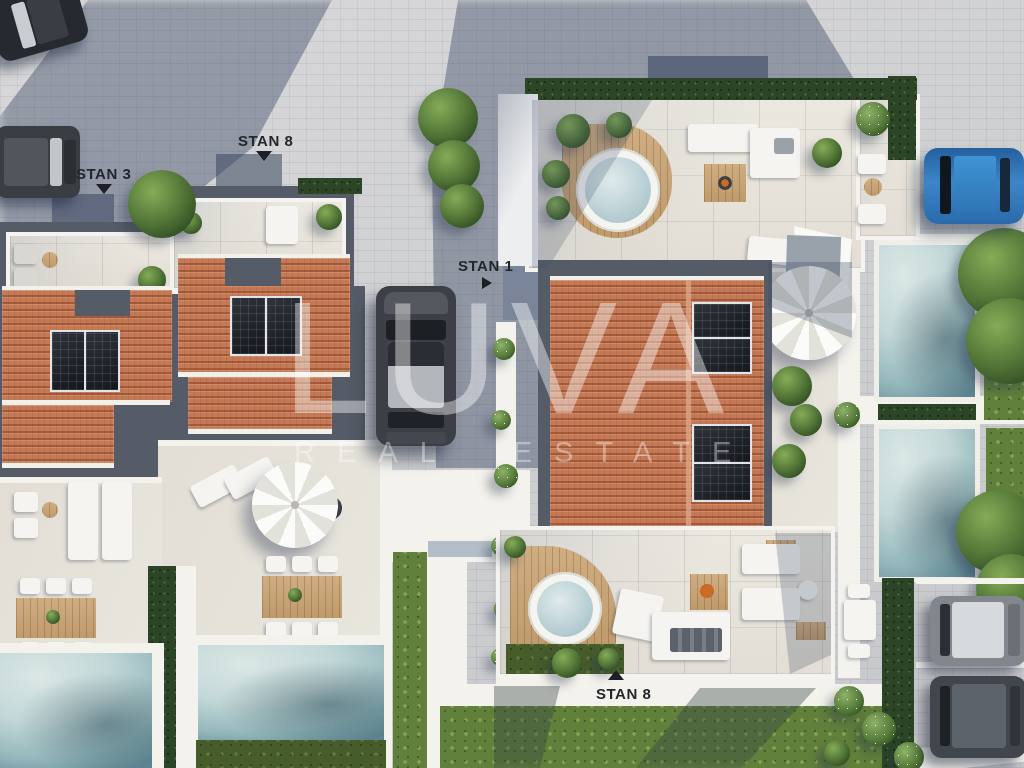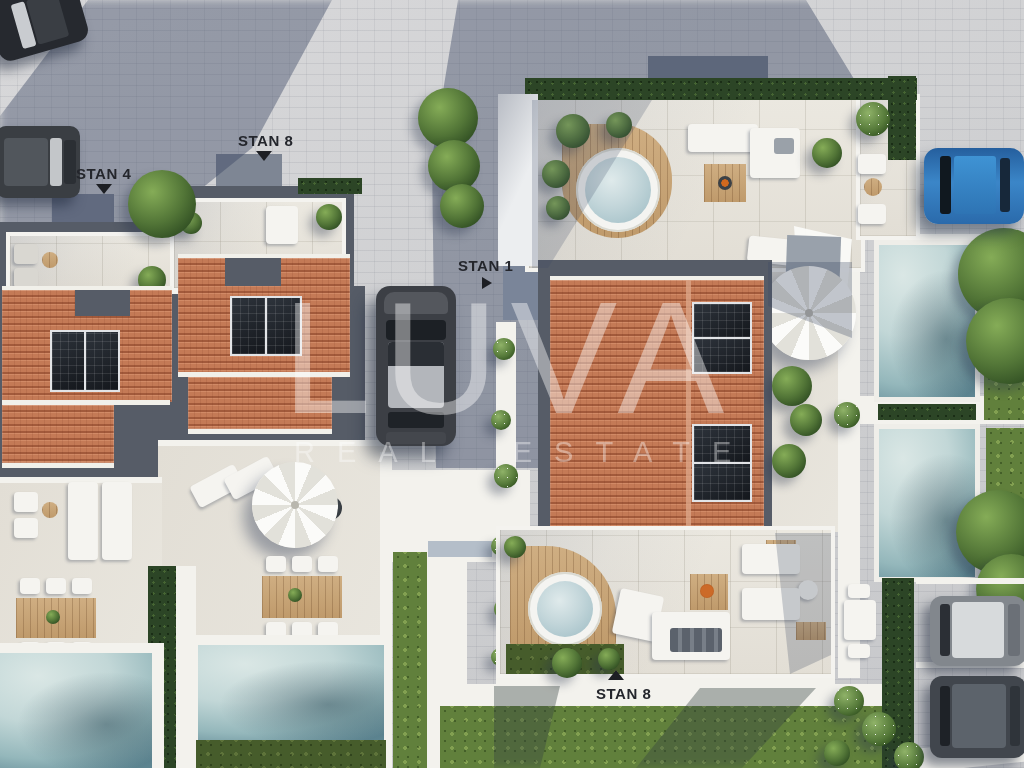--- a/index.html
+++ b/index.html
@@ -323,21 +323,21 @@
     <div class="st" style="left:22px;top:8px;width:54px;height:64px;background:#5c636b;border-radius:4px;"></div>
     <div class="st" style="left:80px;top:10px;width:10px;height:60px;background:#2f343a;border-radius:3px;"></div>
   </div>
 
   <div class="shadow" style="background:rgba(52,66,62,.38);filter:blur(4px);clip-path:polygon(494px 686px,560px 686px,540px 768px,494px 768px);"></div>
   <div class="shadow" style="background:rgba(52,66,62,.38);filter:blur(4px);clip-path:polygon(636px 768px,700px 688px,816px 688px,742px 768px);"></div>
 
   <div class="st wm" style="left:294px;top:438px;font-size:29px;letter-spacing:22px;word-spacing:26px;color:rgba(255,255,255,.38);">REAL ESTATE</div>
   <div class="st wm" style="left:282px;top:278px;font-size:160px;letter-spacing:12px;">LUVA</div>
 
-  <div class="st stan" style="left:76px;top:166px;">STAN 4</div>
+  <div class="st stan" style="left:76px;top:166px;">STAN 3</div>
   <div class="st tri tdown" style="left:96px;top:184px;"></div>
   <div class="st stan" style="left:238px;top:133px;">STAN 8</div>
   <div class="st tri tdown" style="left:256px;top:151px;"></div>
   <div class="st stan" style="left:458px;top:258px;">STAN 1</div>
   <div class="st tri tright" style="left:482px;top:277px;"></div>
   <div class="st tri tup" style="left:608px;top:670px;"></div>
   <div class="st stan" style="left:596px;top:686px;">STAN 8</div>
 
 </div>
 

